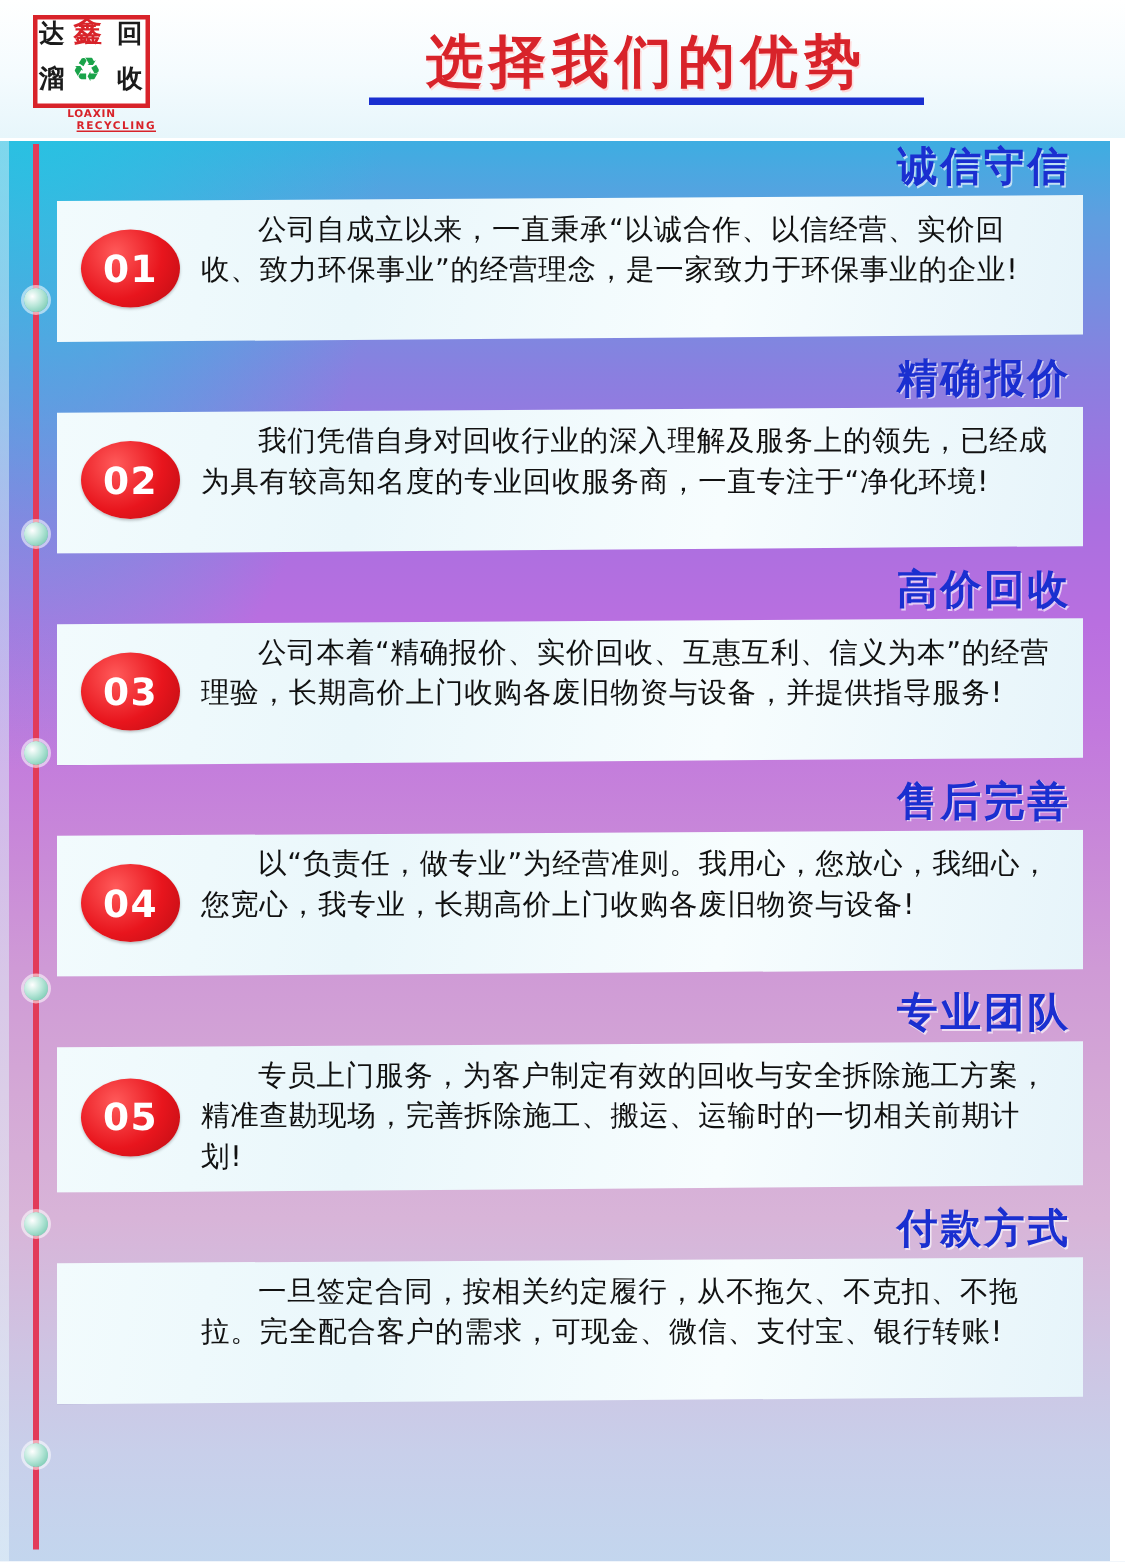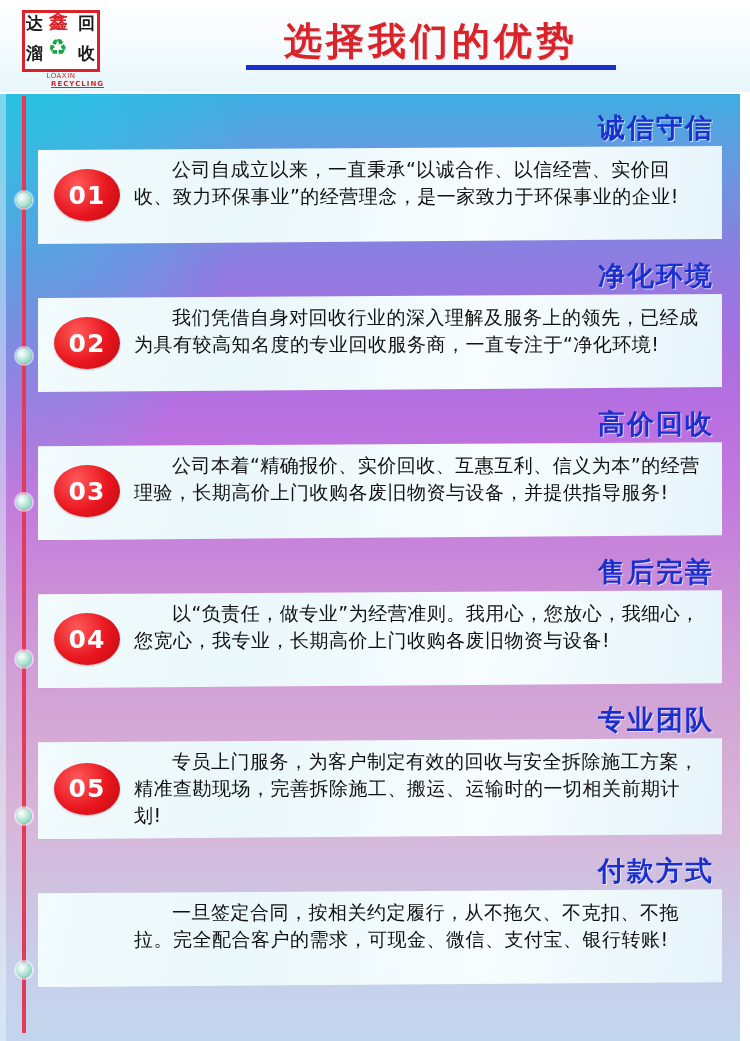--- a/index.html
+++ b/index.html
@@ -102,21 +102,21 @@
     line-height: 1;
   }
   .logo-sub {
     position: absolute;
     left: 10px; top: 68px;
     width: 86px;
     text-align: center;
     font-size: 7px;
     letter-spacing: .5px;
     color: #d8232a;
-    font-weight: normal;
+    font-weight: bold;
   }
   .logo-sub2 {
     position: absolute;
     left: 10px; top: 76px;
     width: 86px;
     text-align: right;
     font-size: 7px;
     letter-spacing: 1px;
     color: #d8232a;
     font-weight: bold;
@@ -163,21 +163,21 @@
   }
 
   
   .sections {
     position: absolute;
     left: 0; right: 0;
     top: 96px;
   }
   .section {
     position: relative;
-    margin: 16px 0 9px 0;
+    margin: 0 0 9px 0;
     padding: 0 14px 0 0;
   }
   .sec-title {
     text-align: right;
     font-size: 27px;
     font-weight: bold;
     color: #1a2fd0;
     letter-spacing: 2px;
     line-height: 1.15;
     padding-right: 22px;
@@ -260,21 +260,21 @@
 
     <div class="section">
       <div class="sec-title">诚信守信</div>
       <div class="card">
         <div class="badge">01</div>
         <div class="body-text">公司自成立以来，一直秉承“以诚合作、以信经营、实价回收、致力环保事业”的经营理念，是一家致力于环保事业的企业!</div>
       </div>
     </div>
 
     <div class="section">
-      <div class="sec-title">净化环境</div>
+      <div class="sec-title">精确报价</div>
       <div class="card">
         <div class="badge">02</div>
         <div class="body-text">我们凭借自身对回收行业的深入理解及服务上的领先，已经成为具有较高知名度的专业回收服务商，一直专注于“净化环境!</div>
       </div>
     </div>
 
     <div class="section">
       <div class="sec-title">高价回收</div>
       <div class="card">
         <div class="badge">03</div>

